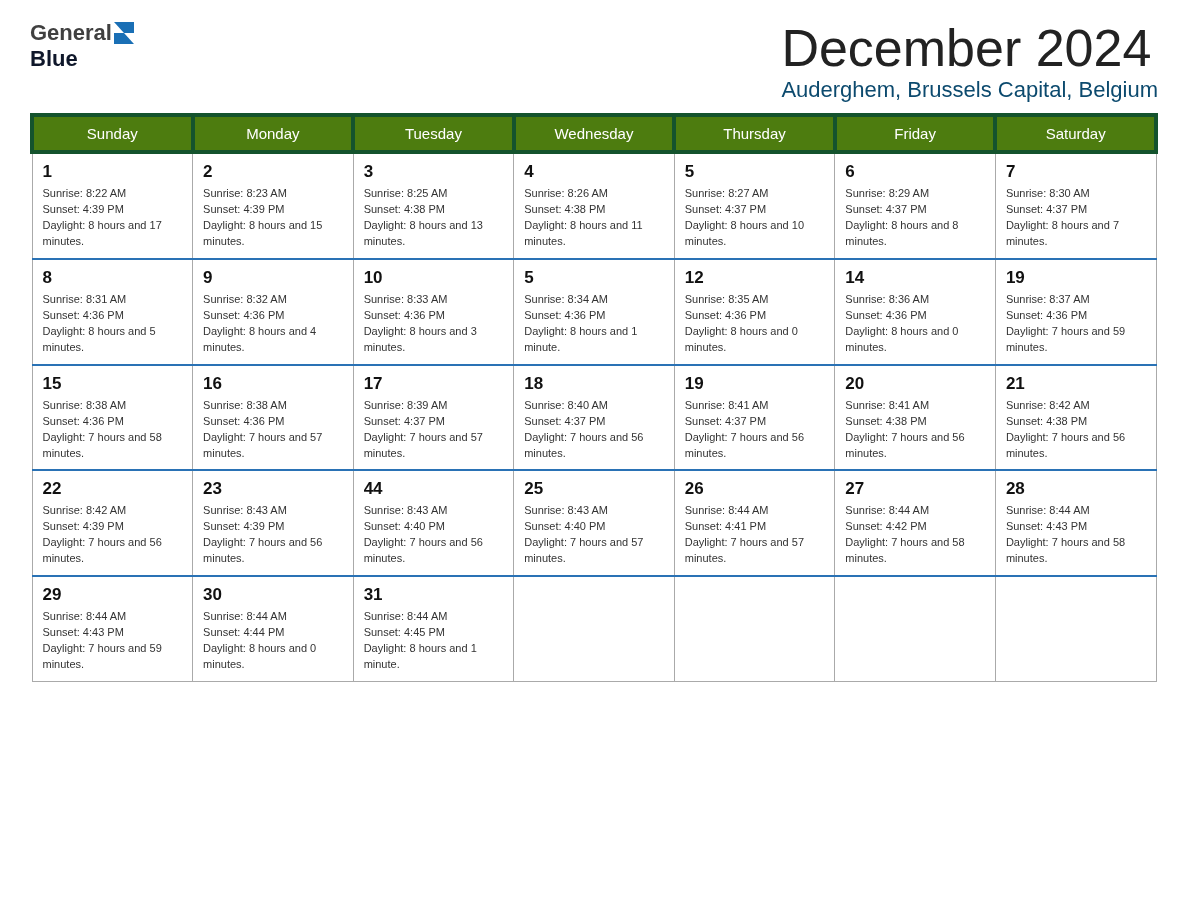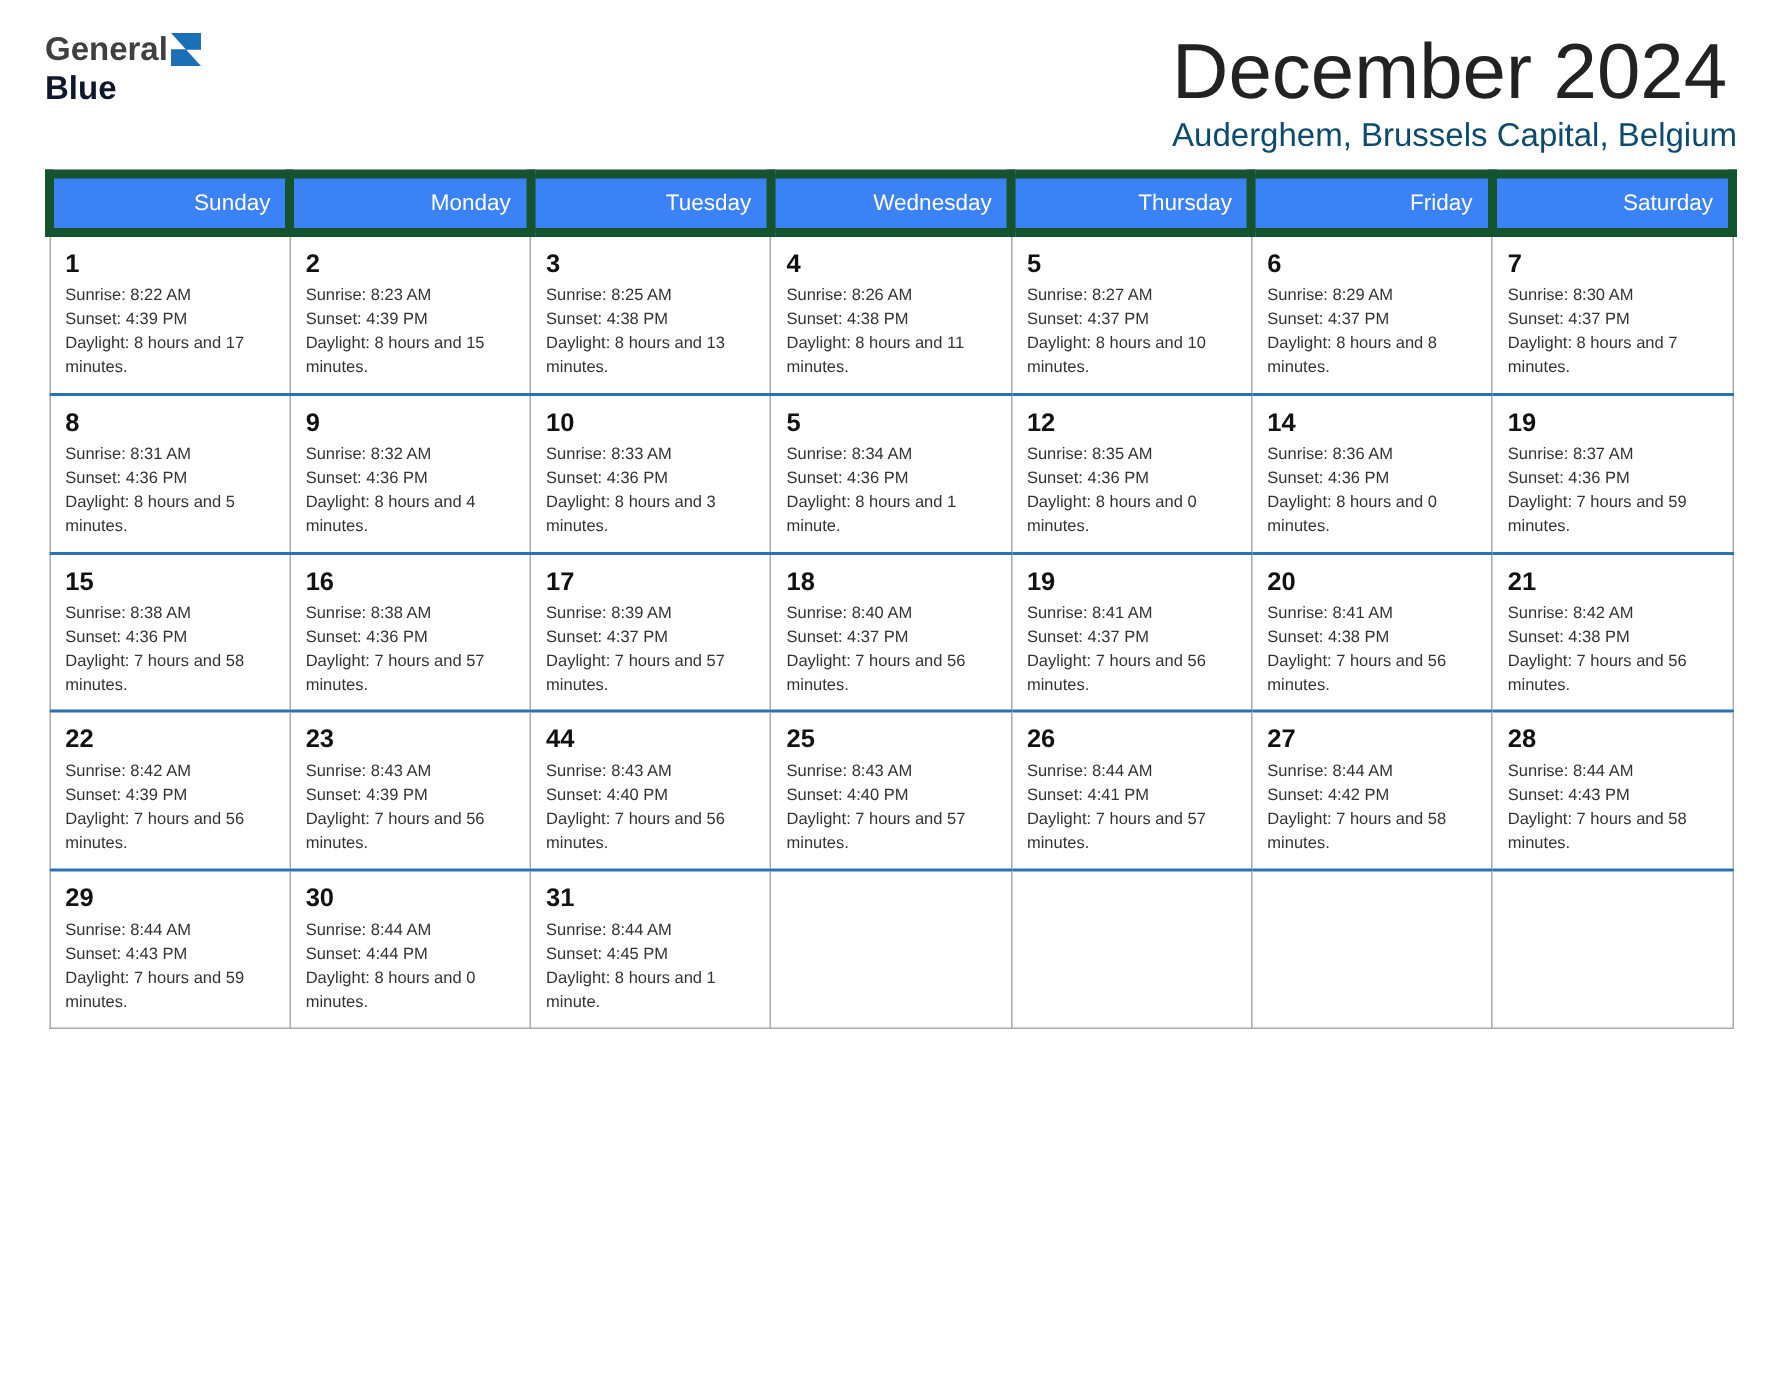--- a/index.html
+++ b/index.html
@@ -39,27 +39,27 @@
       font-size: 22px;
       color: #0c4a6e;
       font-weight: normal;
     }
     table {
       width: 100%;
       border-collapse: collapse;
       table-layout: fixed;
     }
     thead tr th {
-      background-color: #3b82f6;
+      background-color: #4d7c0f;
       color: #fff;
       font-size: 15px;
       font-weight: normal;
       padding: 8px 10px;
-      text-align: right;
-      border: 6px solid #14532d;
+      text-align: center;
+      border: 4px solid #14532d;
     }
     tbody tr td {
       border: 1px solid #aaa;
       border-top: 2px solid #2a72b5;
       padding: 8px 10px;
       vertical-align: top;
       font-size: 12.5px;
       color: #222;
       min-height: 90px;
       height: 100px;

